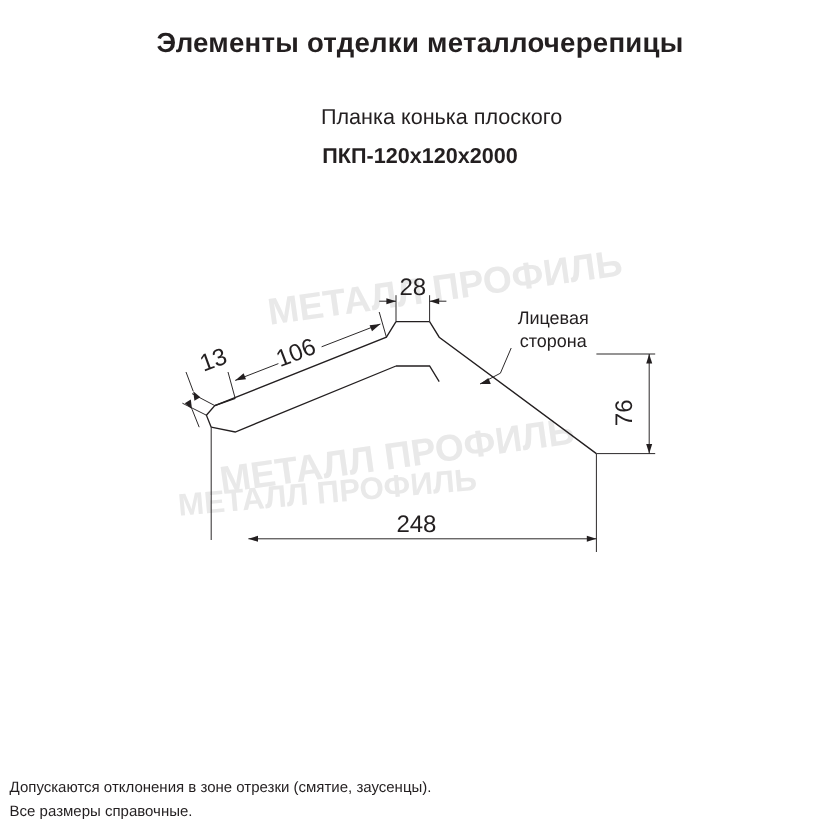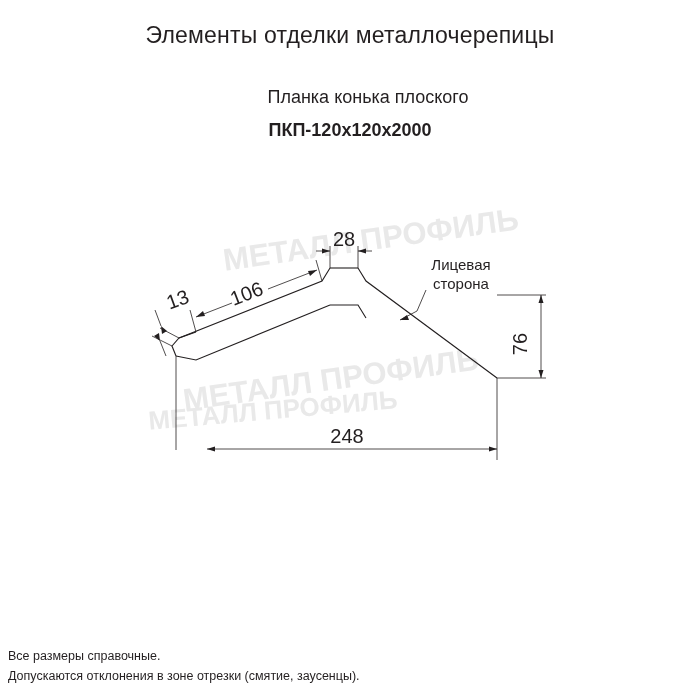--- a/index.html
+++ b/index.html
@@ -22,21 +22,21 @@
   }
   .title-block {
     position: absolute;
     top: 22px;
     left: 0;
     width: 700px;
     text-align: center;
   }
   .main-title {
     font-size: 23px;
-    font-weight: normal;
+    font-weight: bold;
     letter-spacing: 0.2px;
     margin: 0;
     line-height: 1.2;
   }
   .sub-title {
     font-size: 18px;
     font-weight: normal;
     margin: 36px 0 0 0;
     line-height: 1.25;
     padding-left: 36px;
@@ -183,17 +183,17 @@
         <path d="M 426 140 L 417 161 L 400 170"></path>
       </g>
       <polygon points="400,170 409,170 407,165" fill="#231f20"></polygon>
       <text x="461" y="120" font-size="15" text-anchor="middle">Лицевая</text>
       <text x="461" y="139" font-size="15" text-anchor="middle">сторона</text>
 
     </svg>
   </div>
 
   <div class="footer">
+    <div>Допускаются отклонения в зоне отрезки (смятие, заусенцы).</div>
     <div>Все размеры справочные.</div>
-    <div>Допускаются отклонения в зоне отрезки (смятие, заусенцы).</div>
   </div>
 
 </div>
 
 </body></html>

